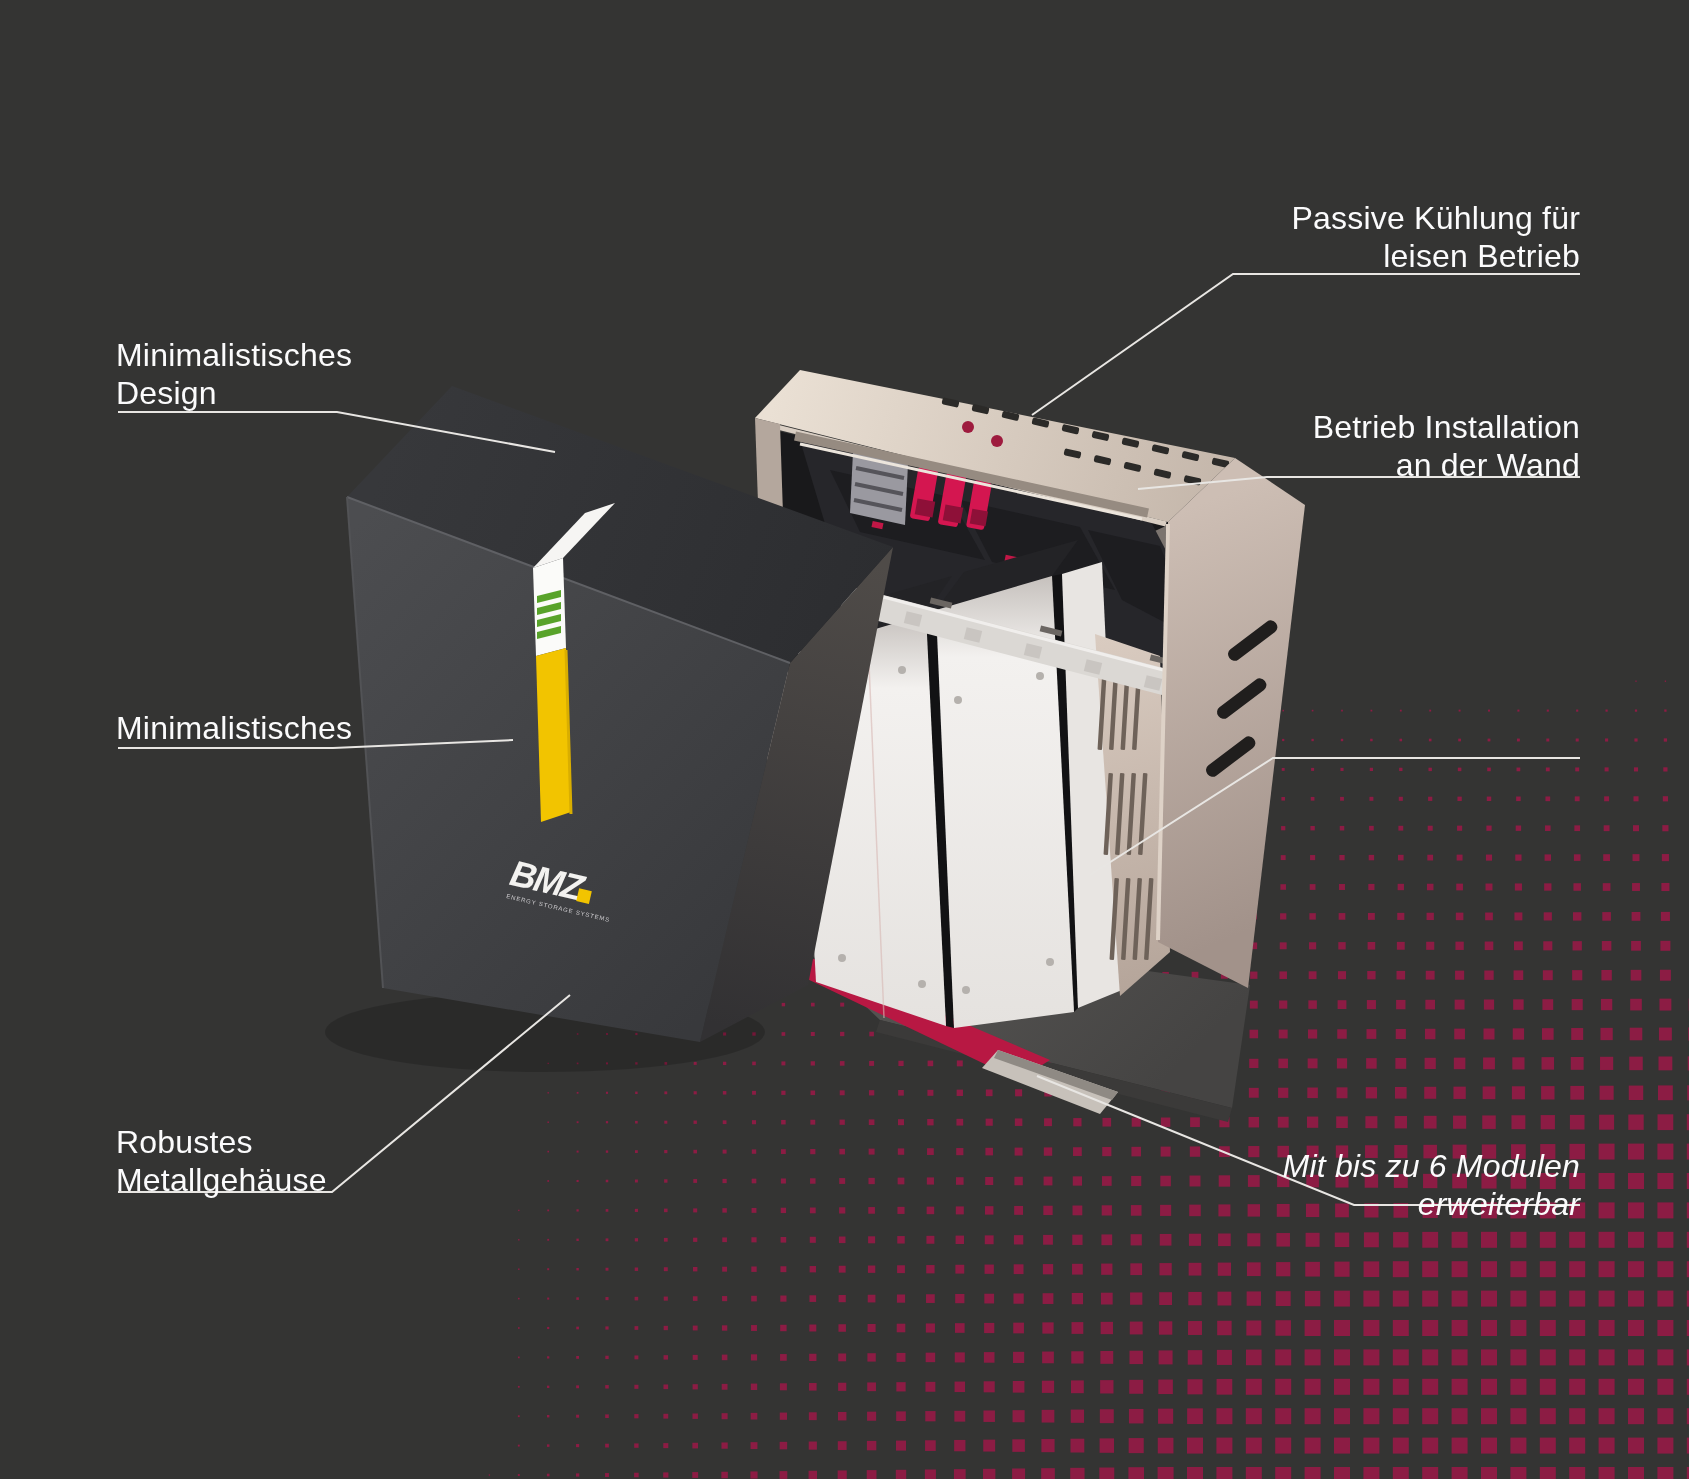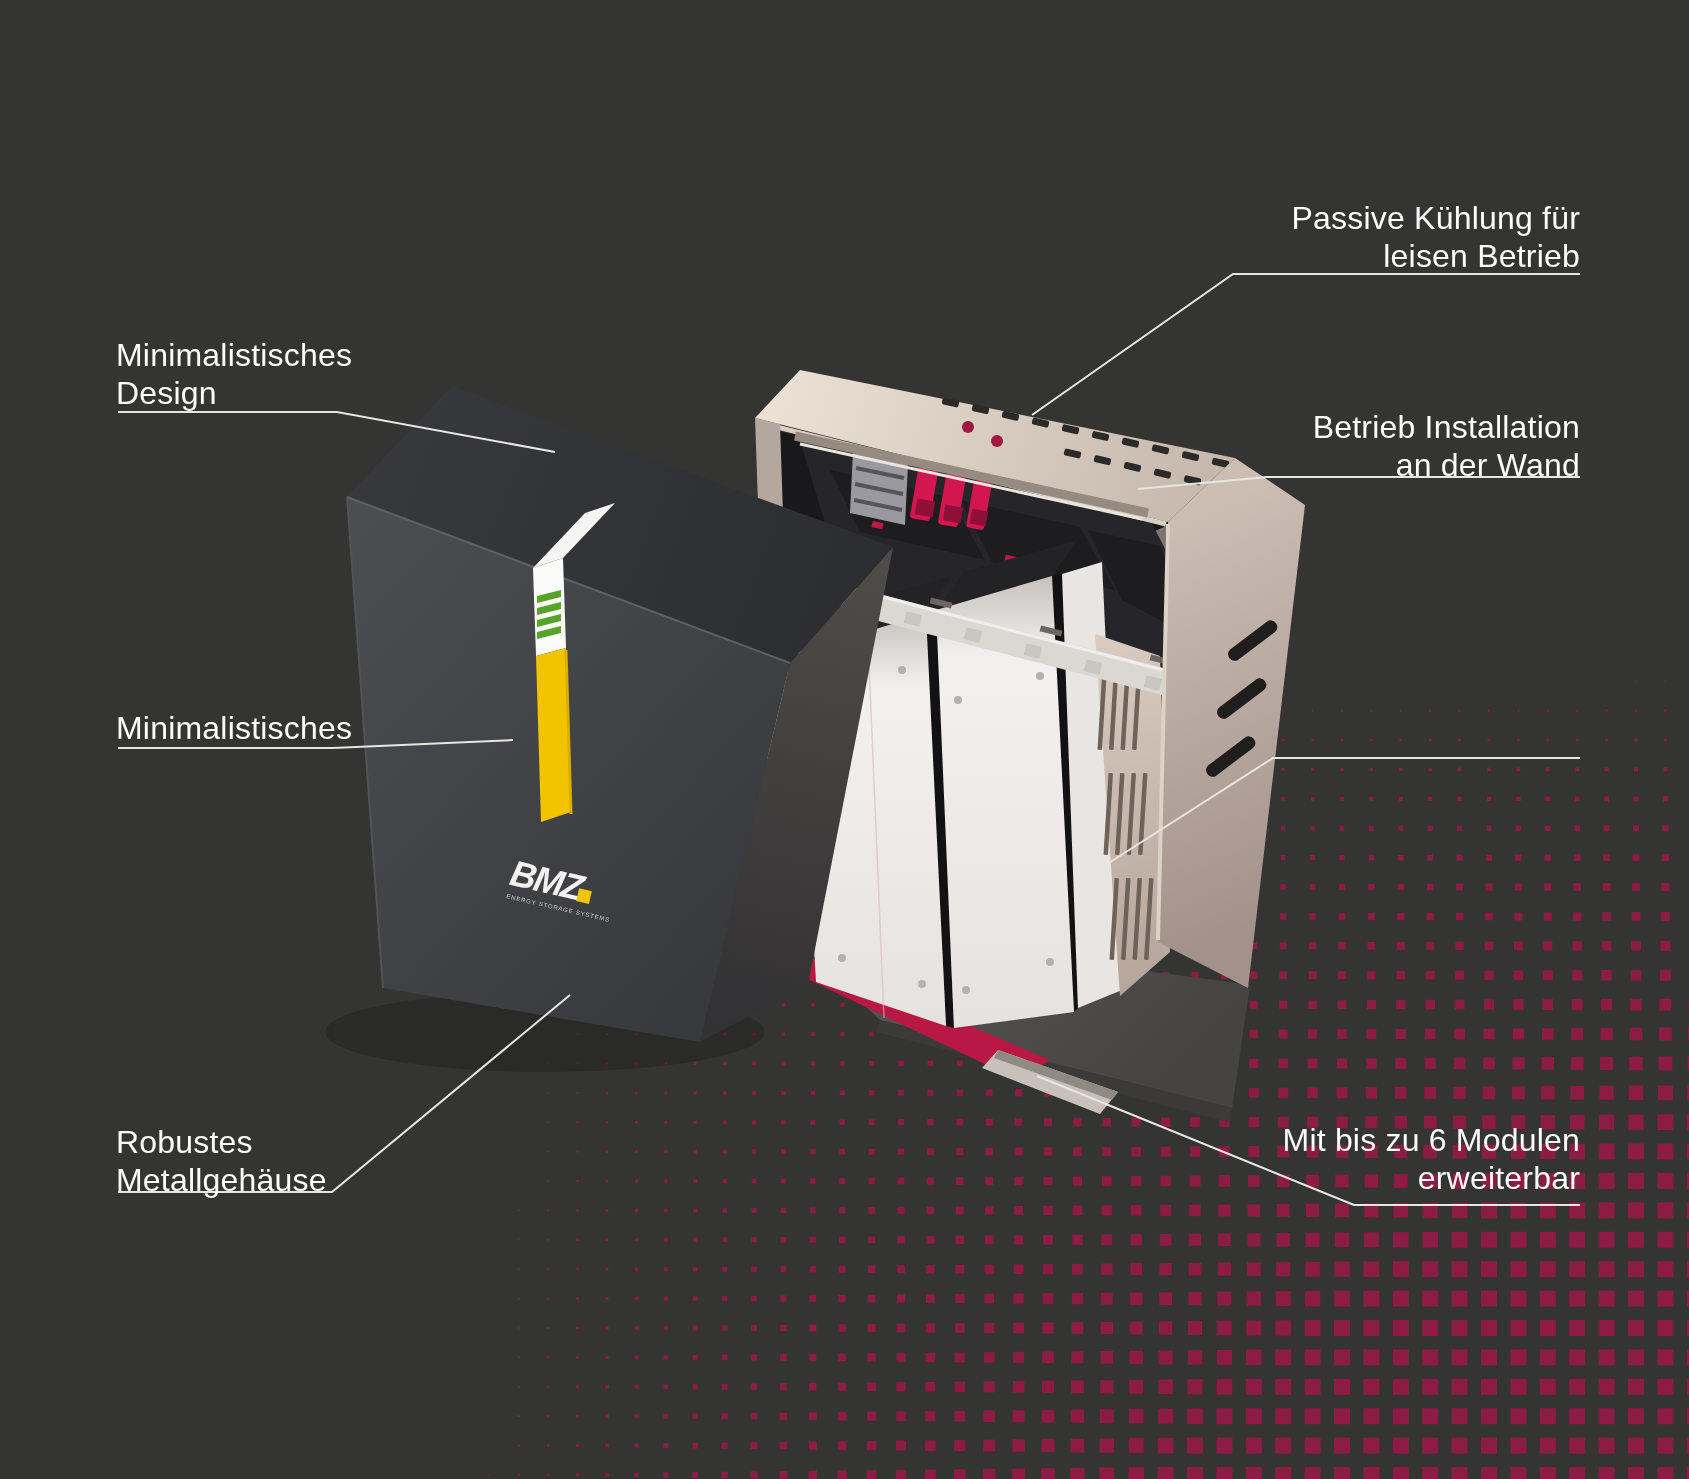--- a/index.html
+++ b/index.html
@@ -1263,15 +1263,15 @@
   <div class="feature-label" style="left:116px; top:1123px;">Robustes
 Metallgehäuse</div>
 
   <div class="feature-label right" style="right:109px; top:199px;">Passive Kühlung für
 leisen Betrieb</div>
 
   <div class="feature-label right" style="right:109px; top:408px;">Betrieb Installation
 an der Wand</div>
 
 
-  <div class="feature-label right" style="right:109px; top:1121px;">Mit bis zu 6 Modulen
+  <div class="feature-label right" style="right:109px; top:1147px;font-style:italic;">Mit bis zu 6 Modulen
 erweiterbar</div>
 </div>
 
 </body></html>

